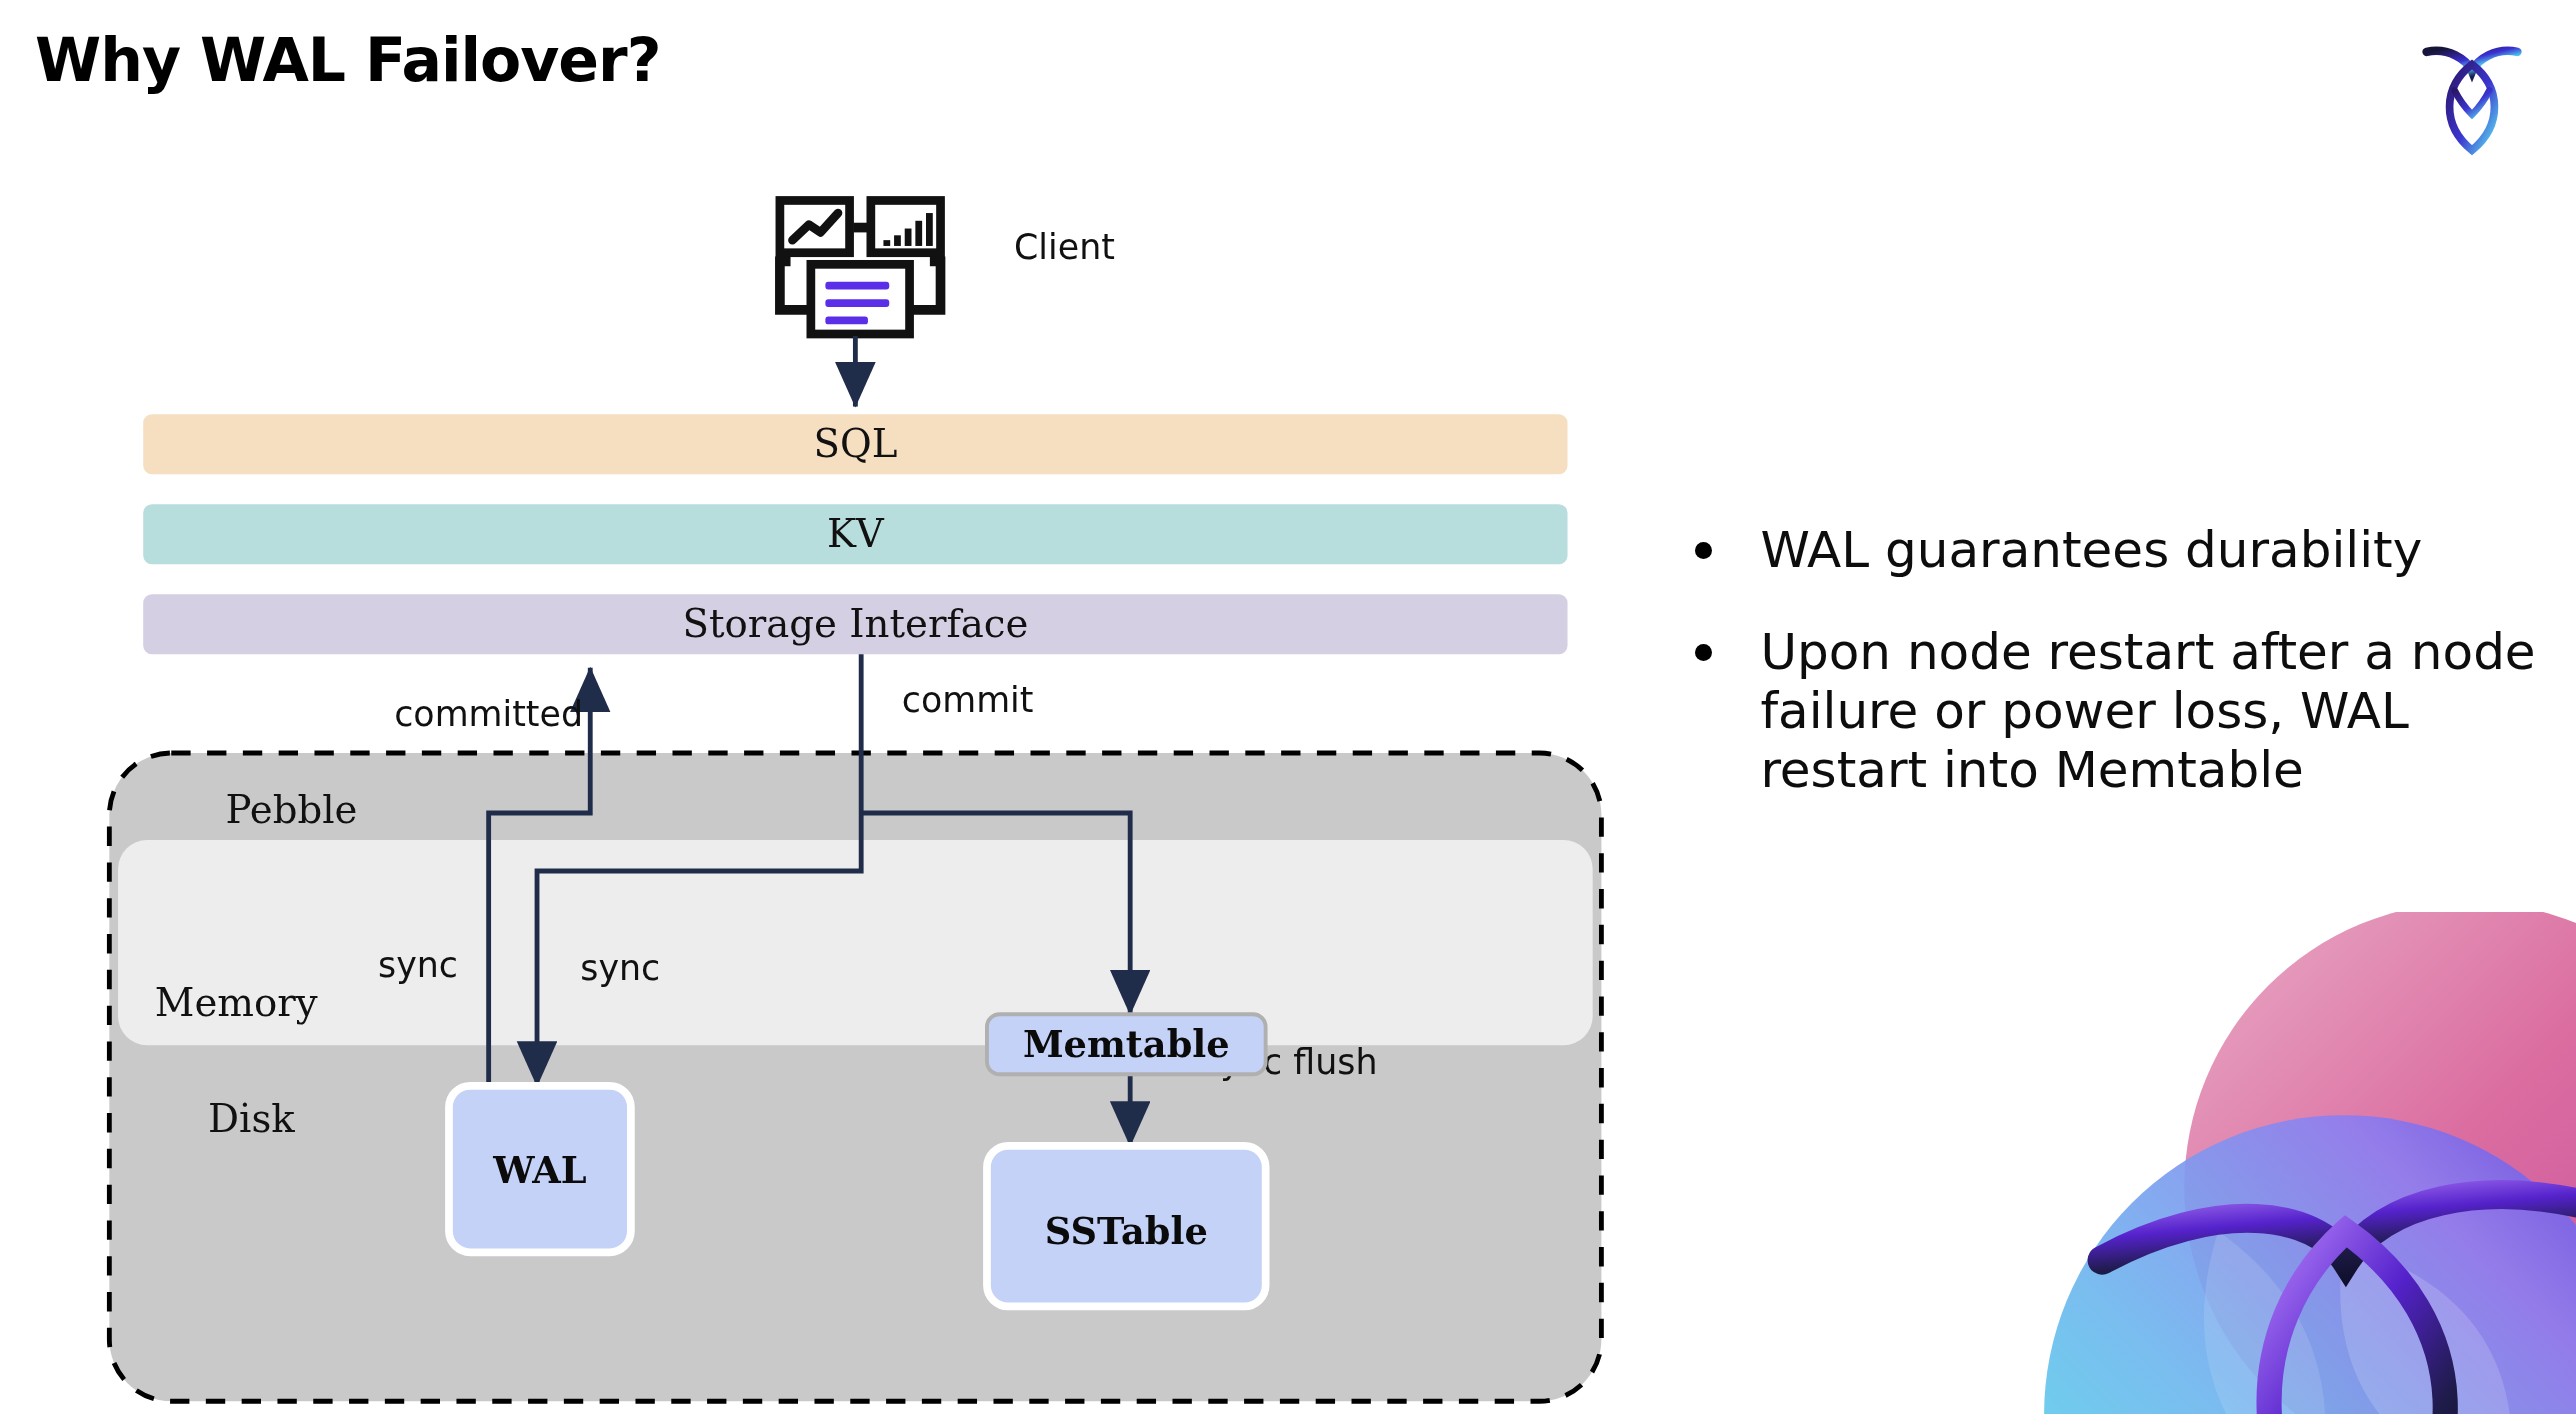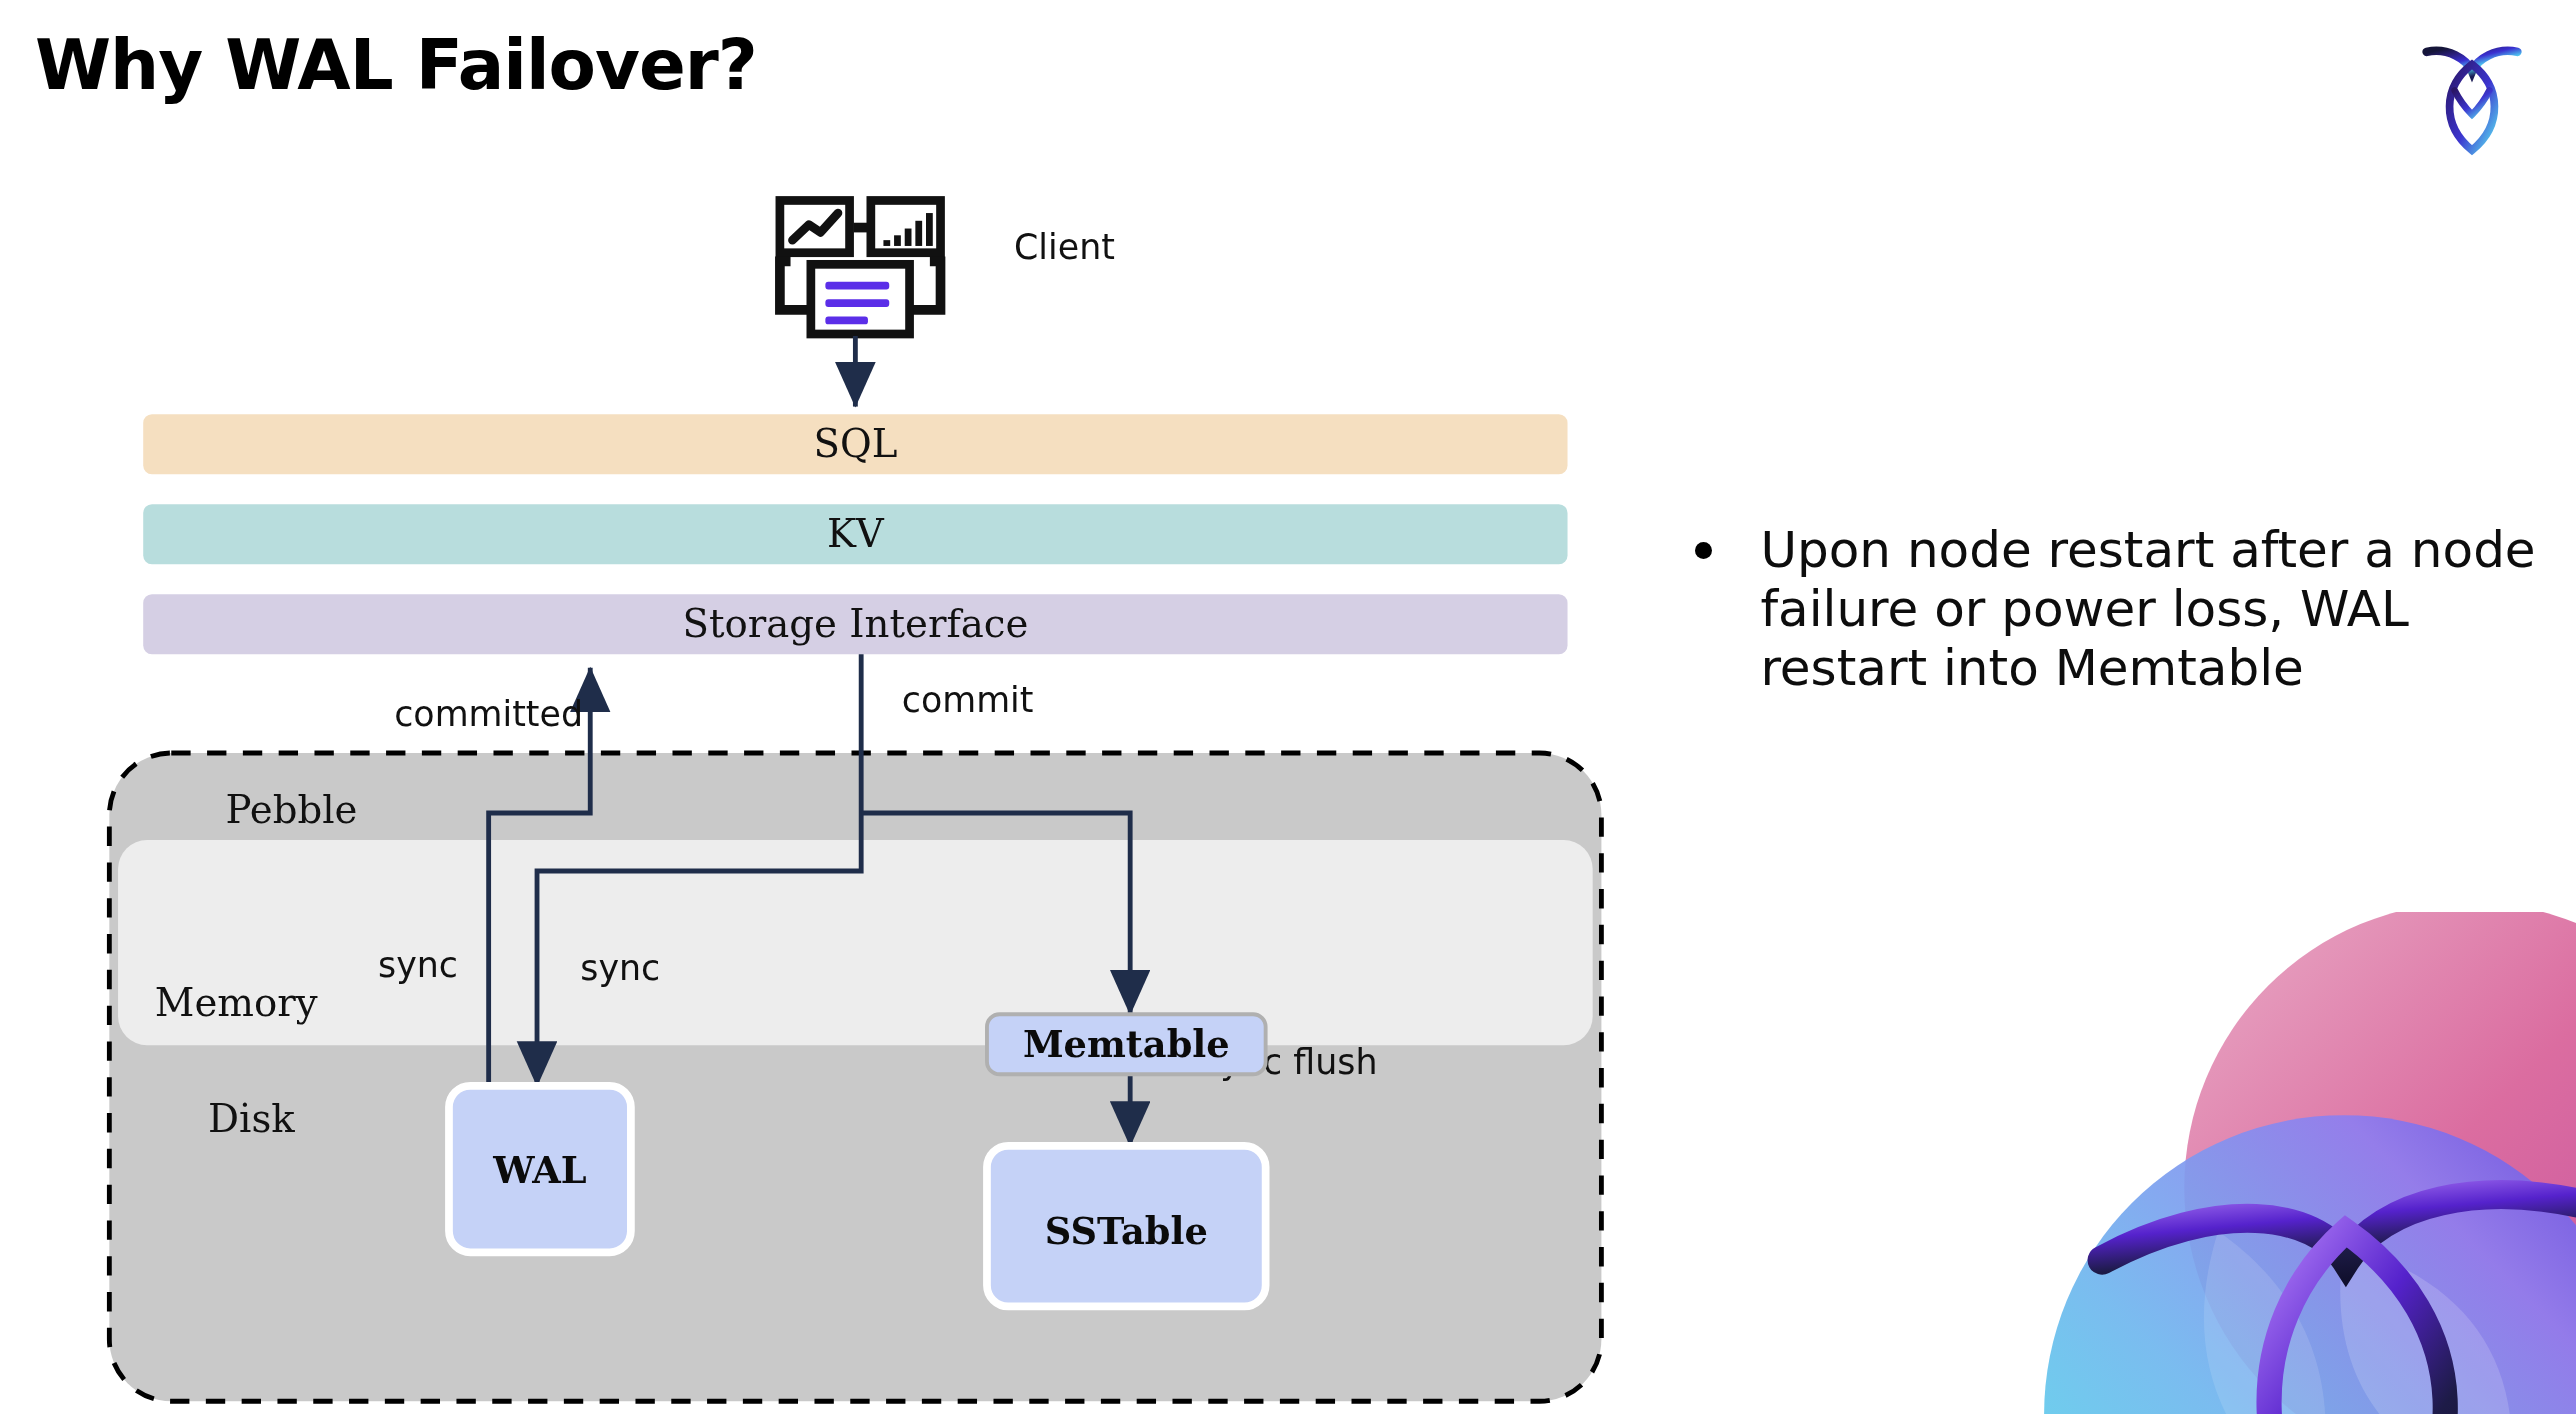--- a/index.html
+++ b/index.html
@@ -15,21 +15,21 @@
     font-family: "Liberation Sans", sans-serif;
   }
 
   
   #slide-title {
     position: absolute;
     left: 35px;
     top: 29px;
     font-family: "DejaVu Sans", sans-serif;
     font-weight: 700;
-    font-size: 69px;
+    font-size: 60px;
     letter-spacing: -1px;
     color: #000000;
     line-height: 1.05;
     white-space: nowrap;
   }
 
   
   #diagram {
     position: absolute;
     left: 0;
@@ -201,20 +201,24 @@
 
   <g>
     <rect x="1020" y="1184" width="288" height="166" rx="22" ry="22" fill="#c5d2f7" stroke="#ffffff" stroke-width="8"></rect>
     <text x="1164" y="1285" font-family="DejaVu Serif, serif" font-weight="700" font-size="38" fill="#0b0b0b" text-anchor="middle">SSTable</text>
   </g>
 </svg>
 
 <div id="bullets">
   <div class="bullet-row">
     <span class="bullet-dot"></span>
+    <span class="bullet-text">WAL guarantees durability</span>
+  </div>
+  <div class="bullet-row">
+    <span class="bullet-dot"></span>
     <span class="bullet-text">Upon node restart after a node failure or power loss, WAL restart into Memtable</span>
   </div>
 </div>
 
 <svg id="corner-graphic" viewBox="0 0 670 520">
   <defs>
     <linearGradient id="decPink" x1="0" y1="0" x2="1" y2="1">
       <stop offset="0%" stop-color="#e8a8c4"></stop>
       <stop offset="45%" stop-color="#d9659b"></stop>
       <stop offset="100%" stop-color="#bb3f9c"></stop>

